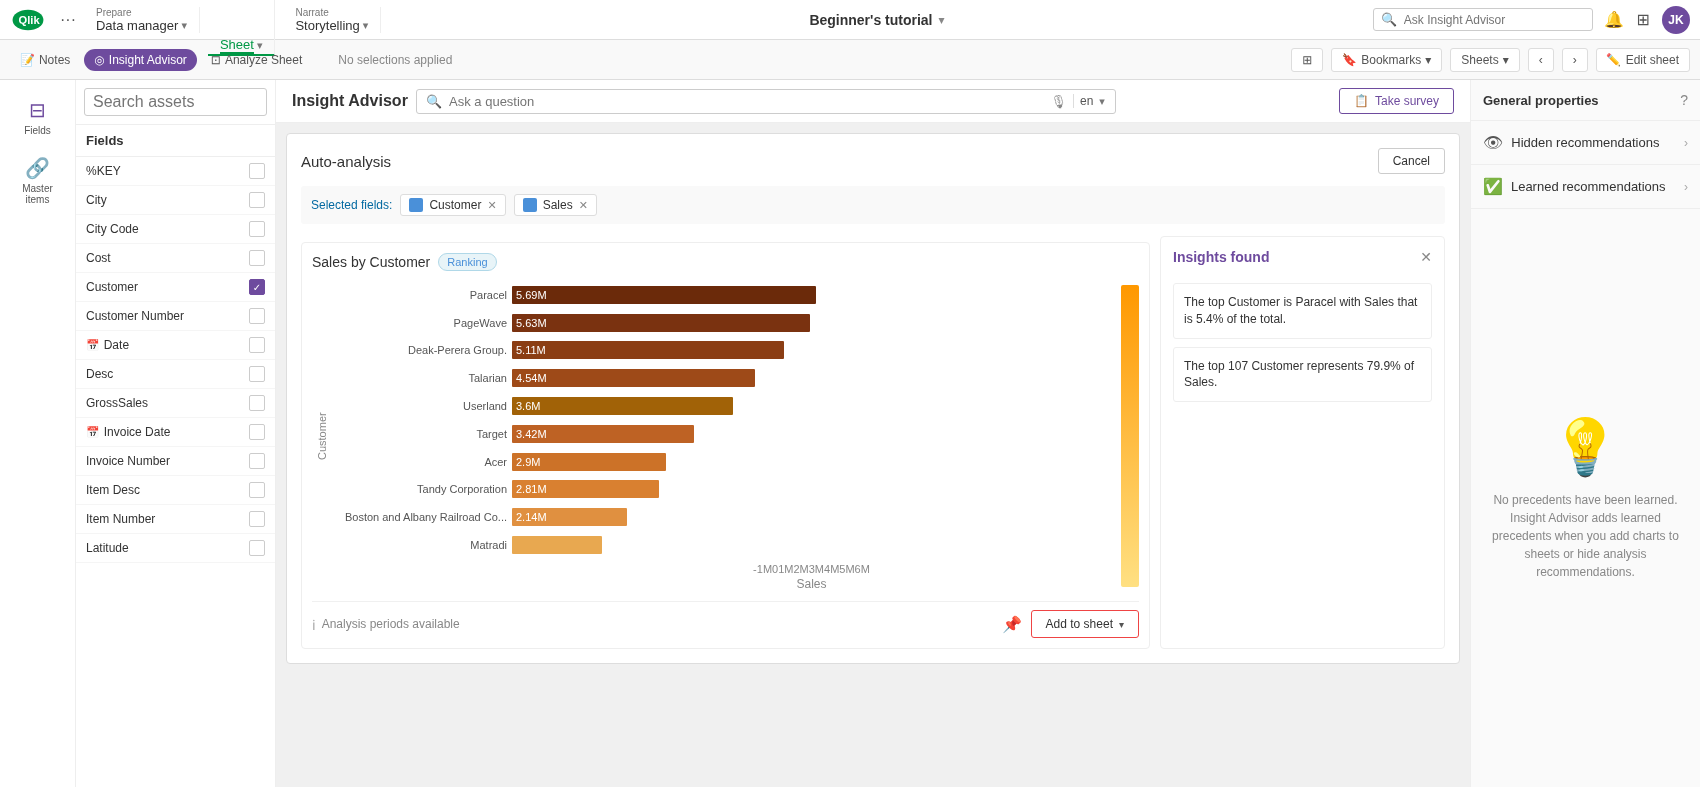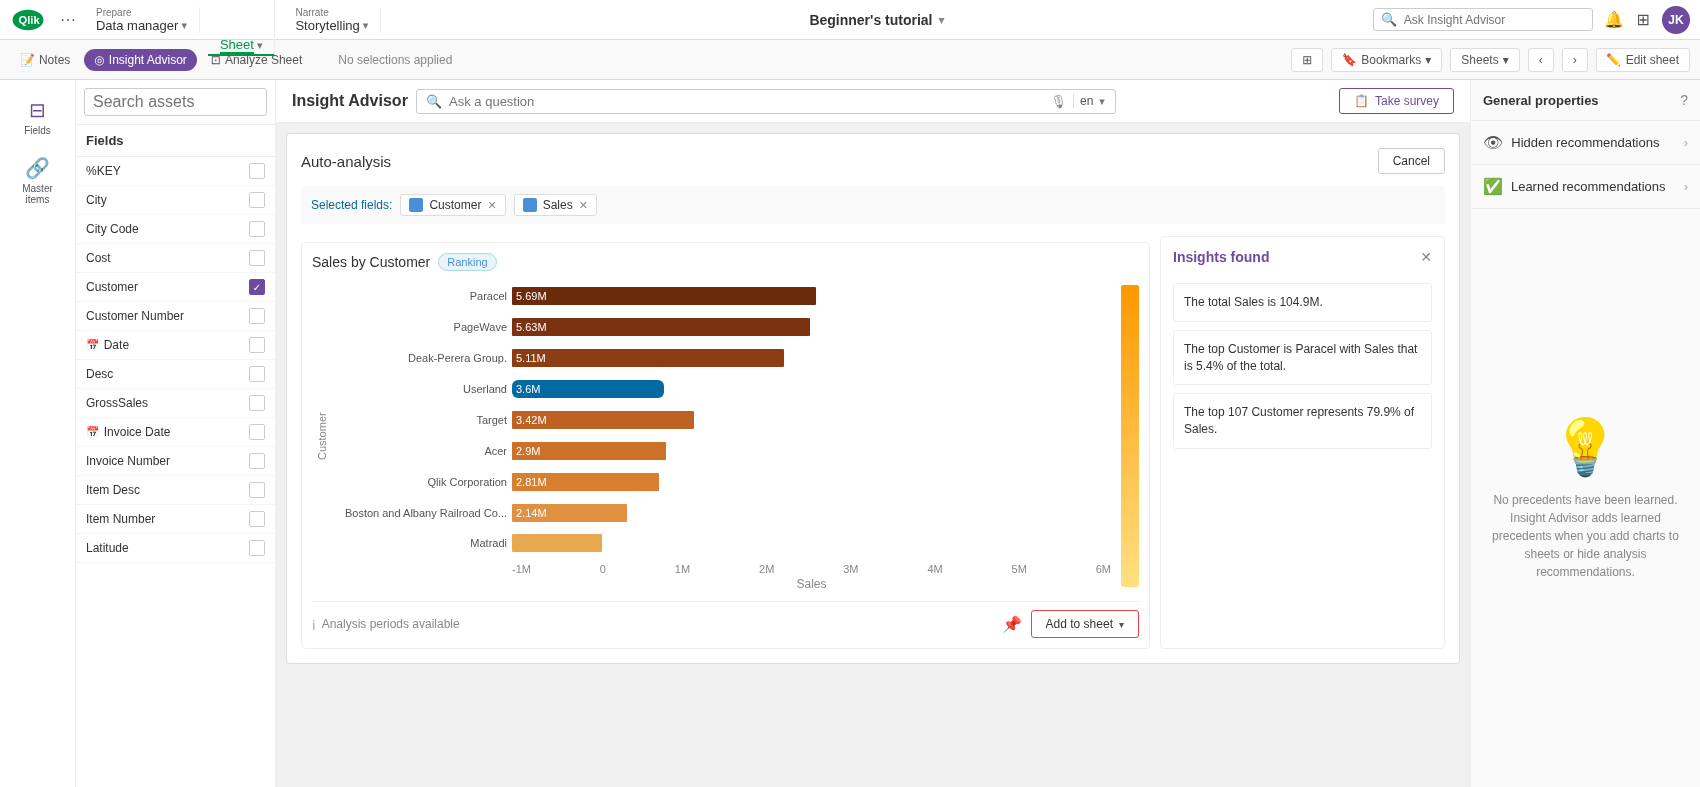--- a/index.html
+++ b/index.html
@@ -97,21 +97,21 @@
 
     
     .bar-chart { display: flex; gap: 10px; height: 310px; }
     .chart-y-label { writing-mode: vertical-rl; transform: rotate(180deg); font-size: 11px; color: #888; display: flex; align-items: center; justify-content: center; width: 20px; }
     .chart-main { flex: 1; display: flex; flex-direction: column; }
     .bars-area { flex: 1; display: flex; flex-direction: column; justify-content: space-around; position: relative; padding-left: 170px; }
     .bar-row { display: flex; align-items: center; gap: 6px; height: 26px; }
     .bar-name { font-size: 11px; color: #555; text-align: right; width: 165px; position: absolute; left: 0; white-space: nowrap; overflow: hidden; text-overflow: ellipsis; }
     .bar-fill { height: 18px; border-radius: 1px; display: flex; align-items: center; padding-right: 4px; }
     .bar-value { font-size: 11px; color: #fff; white-space: nowrap; margin-left: 4px; font-weight: 500; }
-    .x-axis { display: flex; justify-content: space-between; padding-left: 170px; margin-top: 4px; }
+    .x-axis { display: flex; justify-content: center; padding-left: 170px; margin-top: 4px; }
     .x-axis span { font-size: 11px; color: #888; }
     .x-axis-label { text-align: center; padding-left: 170px; font-size: 12px; color: #888; margin-top: 2px; }
 
     
     .chart-footer { display: flex; align-items: center; justify-content: space-between; margin-top: 10px; padding-top: 8px; border-top: 1px solid #f0f0f0; }
     .chart-footer-left { display: flex; align-items: center; gap: 6px; font-size: 12px; color: #888; }
     .chart-footer-right { display: flex; align-items: center; gap: 8px; }
     .add-to-sheet-btn { display: flex; align-items: center; gap: 6px; padding: 6px 14px; background: #fff; border: 1px solid #ef4444; border-radius: 3px; cursor: pointer; font-size: 12px; color: #333; }
     .add-to-sheet-btn .dropdown-arrow { font-size: 10px; color: #555; }
 
@@ -373,39 +373,45 @@
                         <span class="bar-value">5.63M</span>
                       </div>
                     </div>
                     <div class="bar-row">
                       <span class="bar-name">Deak-Perera Group.</span>
                       <div class="bar-fill" style="width: 272px; background: rgb(139, 62, 20);">
                         <span class="bar-value">5.11M</span>
                       </div>
                     </div>
                     <div class="bar-row">
+                      <span class="bar-name">Talarian</span>
+                      <div class="bar-fill" style="width: 243.2px; background: rgb(158, 74, 24);">
+                        <span class="bar-value">4.54M</span>
+                      </div>
+                    </div>
+                    <div class="bar-row">
                       <span class="bar-name">Userland</span>
-                      <div class="bar-fill" style="width: 152px; background: #0369a1; border-radius: 6px;">
+                      <div class="bar-fill" style="width: 221px; background: #a16207;">
                         <span class="bar-value">3.6M</span>
                       </div>
                     </div>
                     <div class="bar-row">
                       <span class="bar-name">Target</span>
                       <div class="bar-fill" style="width: 182.4px; background: rgb(190, 98, 36);">
                         <span class="bar-value">3.42M</span>
                       </div>
                     </div>
                     <div class="bar-row">
                       <span class="bar-name">Acer</span>
                       <div class="bar-fill" style="width: 153.6px; background: rgb(204, 114, 40);">
                         <span class="bar-value">2.9M</span>
                       </div>
                     </div>
                     <div class="bar-row">
-                      <span class="bar-name">Qlik Corporation</span>
+                      <span class="bar-name">Tandy Corporation</span>
                       <div class="bar-fill" style="width: 147.2px; background: rgb(217, 128, 48);">
                         <span class="bar-value">2.81M</span>
                       </div>
                     </div>
                     <div class="bar-row">
                       <span class="bar-name">Boston and Albany Railroad Co...</span>
                       <div class="bar-fill" style="width: 115.2px; background: rgb(224, 144, 64);">
                         <span class="bar-value">2.14M</span>
                       </div>
                     </div>
@@ -442,21 +448,20 @@
                   <span class="dropdown-arrow">▾</span>
                 </button>
               </div>
             </div>
           </div>
 
           <div class="insights-panel" style="width:285px; position:relative; border:1px solid #eee; border-radius:4px; padding:12px; background:#fff;">
             <span class="insights-title">Insights found</span>
             <span class="insights-close">✕</span>
             <div class="insights-panel-scroll" id="insights-cards" style="margin-top:8px;">
-                <div class="insight-card">The total Sales is 104.9M.</div>
                 <div class="insight-card">The top Customer is Paracel with Sales that is 5.4% of the total.</div>
                 <div class="insight-card">The top 107 Customer represents 79.9% of Sales.</div>
               </div>
           </div>
 
         </div>
       </div>
     </div>
   </div>
 

